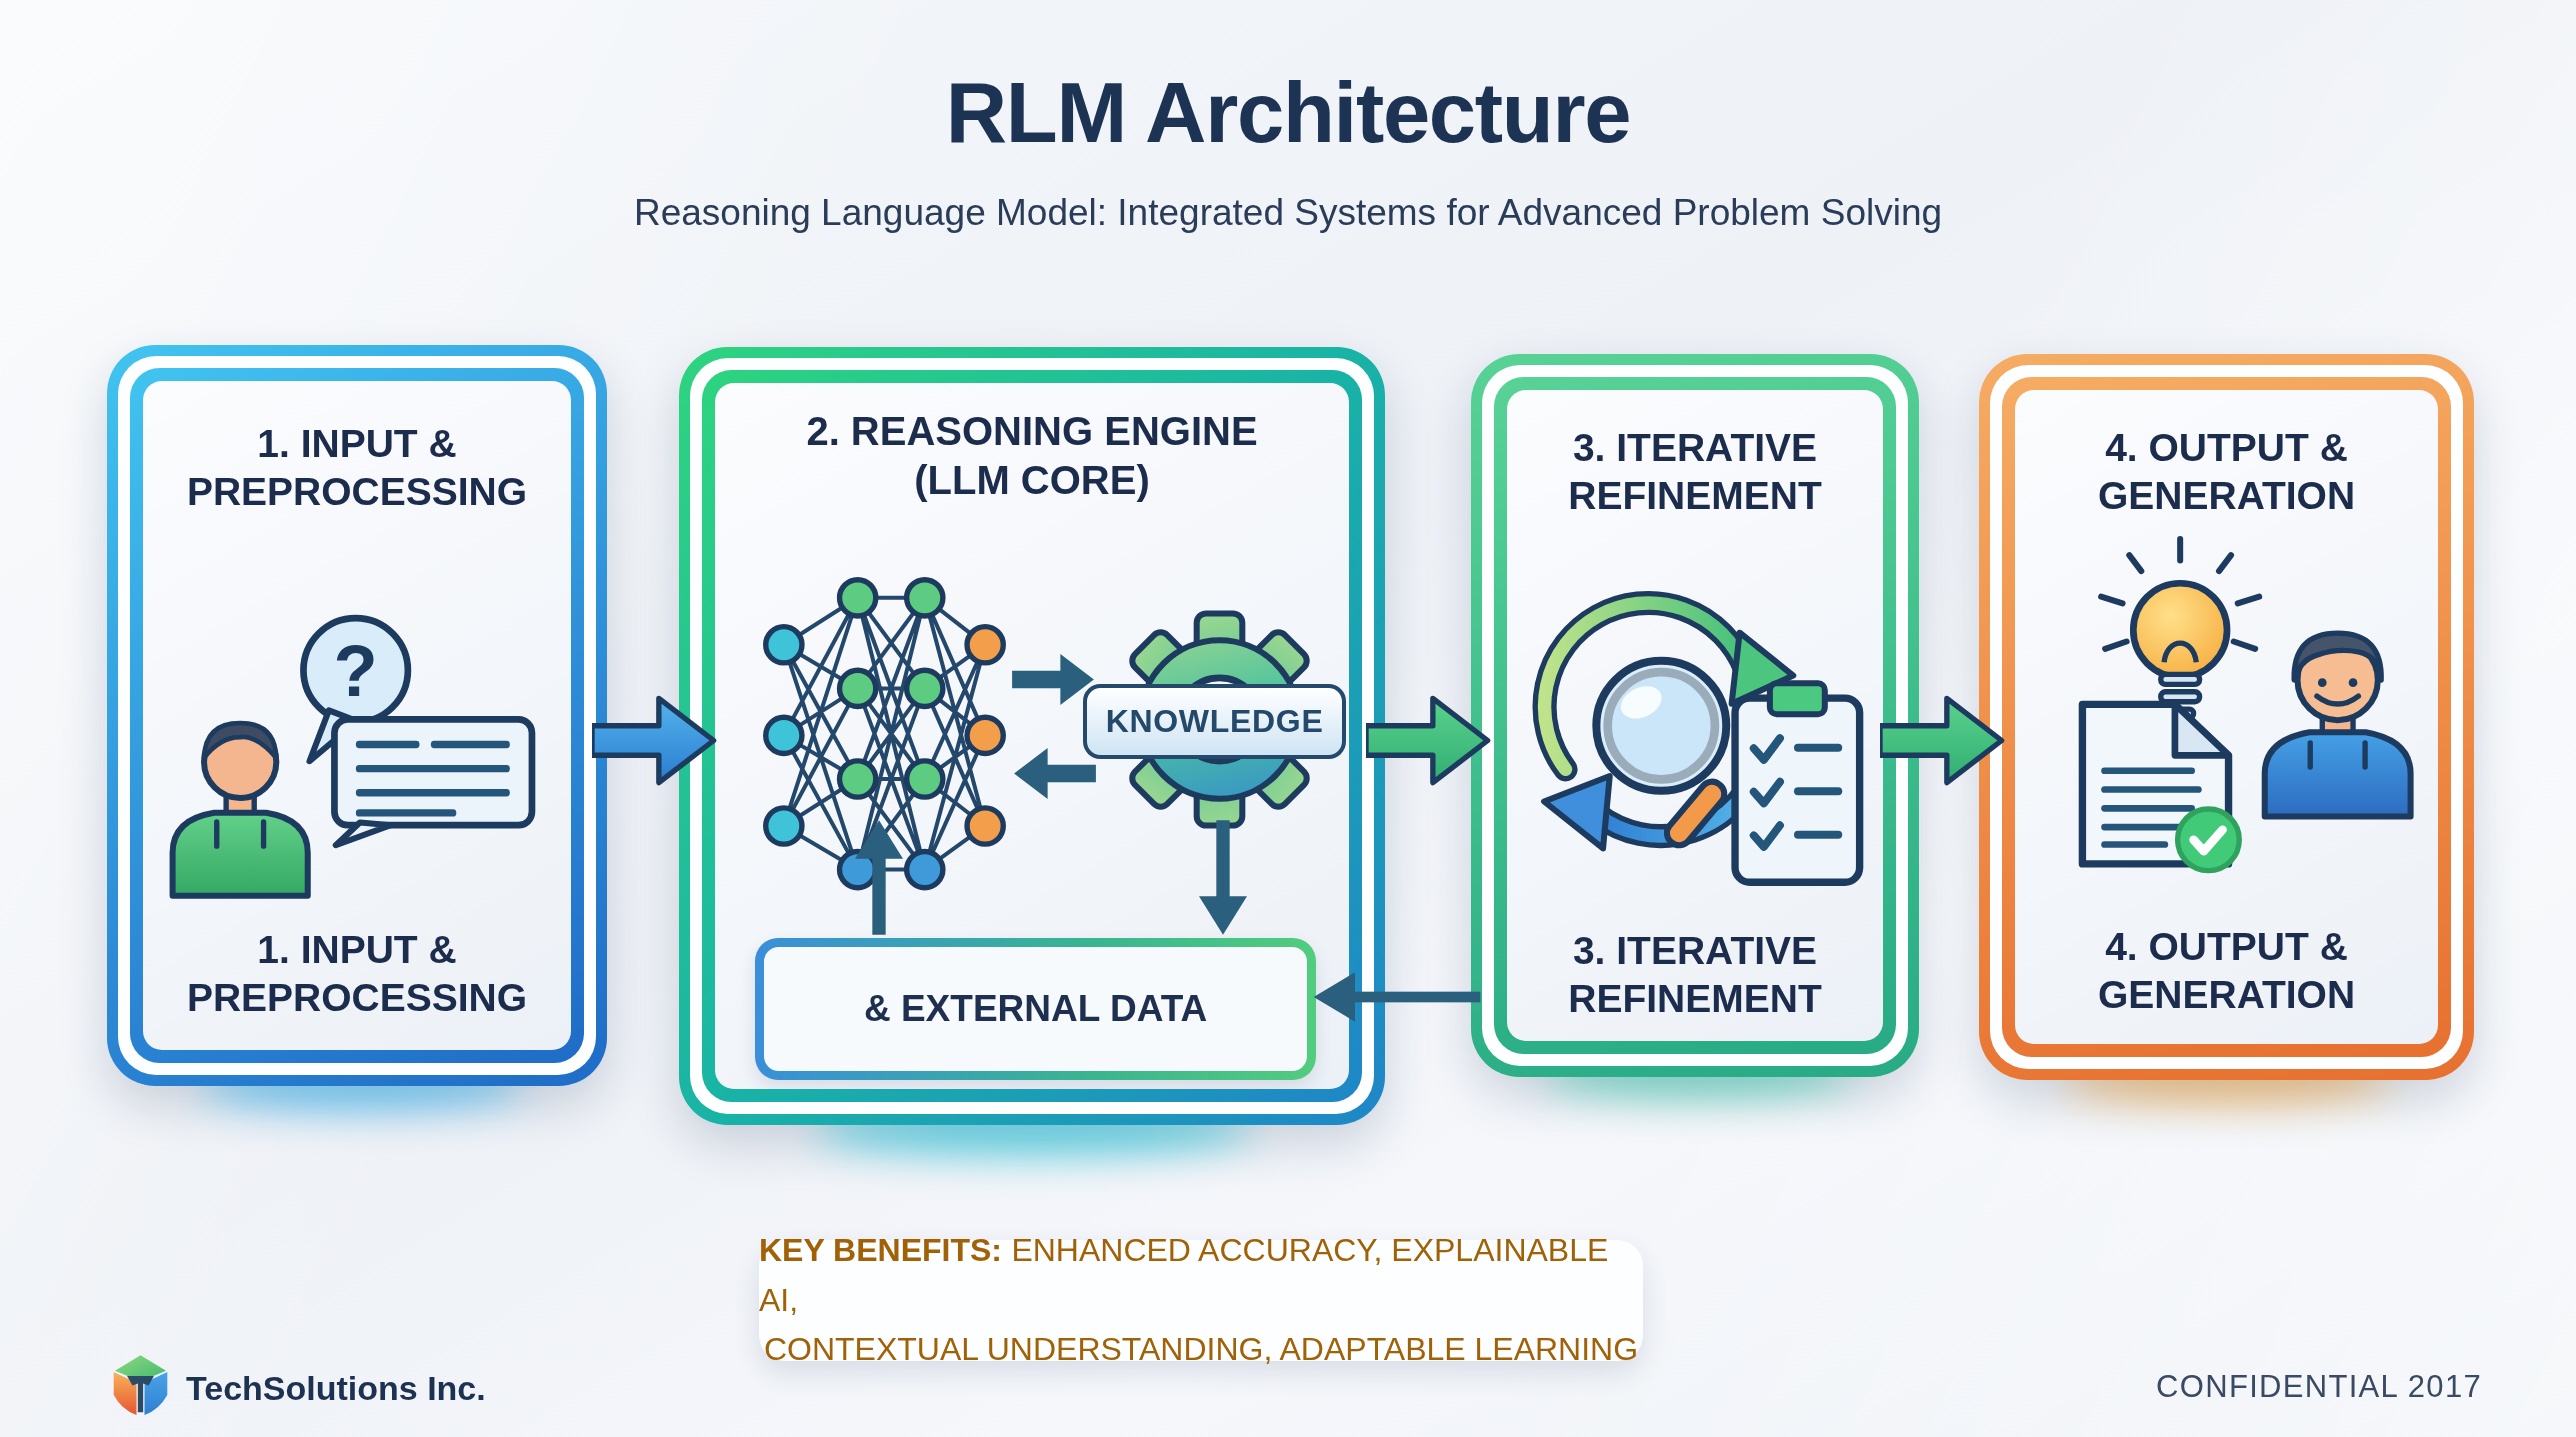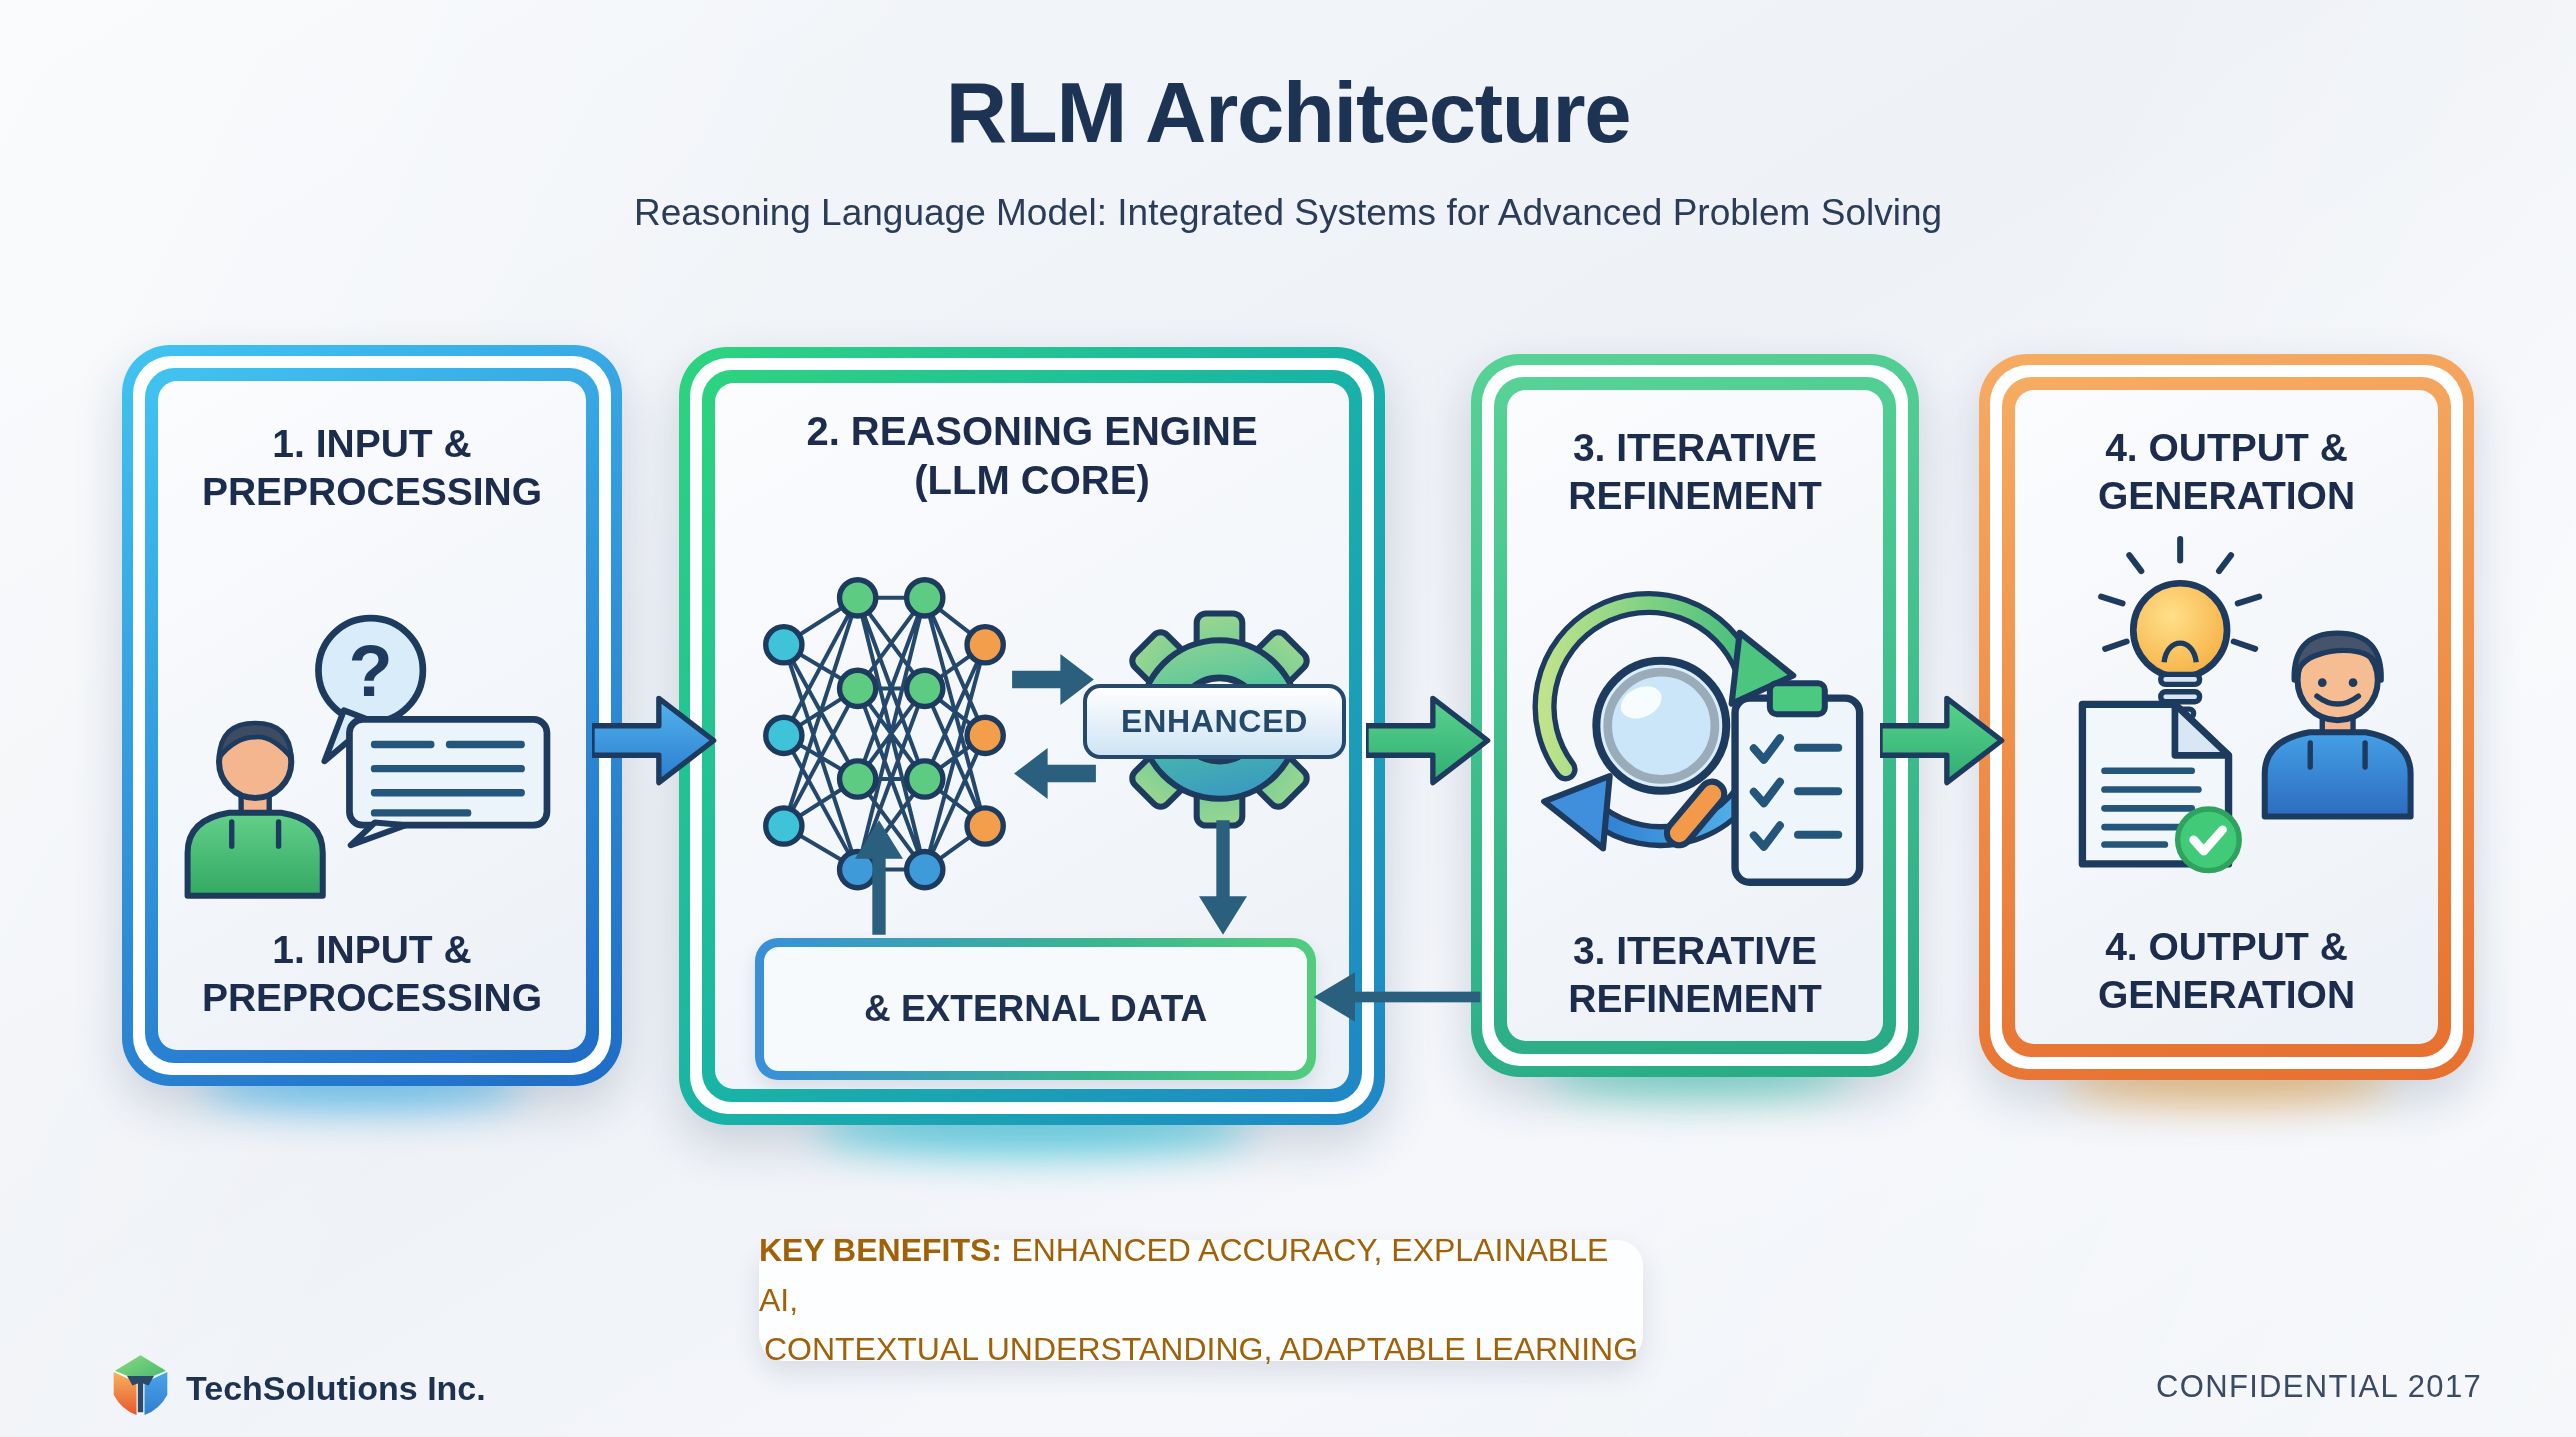--- a/index.html
+++ b/index.html
@@ -82,21 +82,21 @@
 <div id="stage">
 
   <div class="title">RLM Architecture</div>
   <div class="subtitle">Reasoning Language Model: Integrated Systems for Advanced Problem Solving</div>
 
   <div class="glow" style="left:201px;top:1065px;width:322px;height:44px;background:rgba(95,205,255,.85);"></div>
   <div class="glow" style="left:815px;top:1106px;width:436px;height:48px;background:rgba(80,218,235,.85);"></div>
   <div class="glow" style="left:1543px;top:1055px;width:309px;height:42px;background:rgba(85,220,190,.75);"></div>
   <div class="glow" style="left:2063px;top:1057px;width:329px;height:46px;background:rgba(255,195,115,.9);"></div>
 
-  <div class="panel grad1" style="left:107px;top:345px;width:500px;height:741px;margin-left:15px;">
+  <div class="panel grad1" style="left:107px;top:345px;width:500px;height:741px;">
     <div class="pgap">
         <div class="pring grad1">
           <div class="pcard">
       <div class="panel-title" style="top:39px;">
         <span>1. INPUT &amp;</span>
         <span class="l2">PREPROCESSING</span>
       </div>
 
       <svg class="abs" style="left:149px;top:229px;" width="124" height="164" viewBox="0 0 185 245">
         <circle cx="95" cy="90" r="78" fill="#d9ecf9" stroke="#1d3a5f" stroke-width="10"></circle>
@@ -192,21 +192,21 @@
           <rect x="-34" y="-158" width="68" height="72" rx="14" transform="rotate(135)"></rect>
           <rect x="-34" y="-158" width="68" height="72" rx="14" transform="rotate(180)"></rect>
           <rect x="-34" y="-158" width="68" height="72" rx="14" transform="rotate(225)"></rect>
           <rect x="-34" y="-158" width="68" height="72" rx="14" transform="rotate(270)"></rect>
           <rect x="-34" y="-158" width="68" height="72" rx="14" transform="rotate(315)"></rect>
         </g>
         <circle r="118" fill="url(#gearG)" stroke="#1d3a5f" stroke-width="9"></circle>
         <circle r="62" fill="#f3f7fb" stroke="#1d3a5f" stroke-width="10"></circle>
       </svg>
       <div class="pill">
-        <span>ENHANCED</span>
+        <span>KNOWLEDGE</span>
       </div>
 
       <svg class="abs" style="left:140px;top:437px;" width="48" height="115" viewBox="0 0 72 172">
         <polygon points="36,0 0,58 26,58 26,172 46,172 46,58 72,58" fill="#2a5f7e"></polygon>
       </svg>
       <svg class="abs" style="left:484px;top:437px;" width="48" height="115" viewBox="0 0 72 172">
         <polygon points="36,172 0,114 26,114 26,0 46,0 46,114 72,114" fill="#2a5f7e"></polygon>
       </svg>
 
       <div class="kb">

